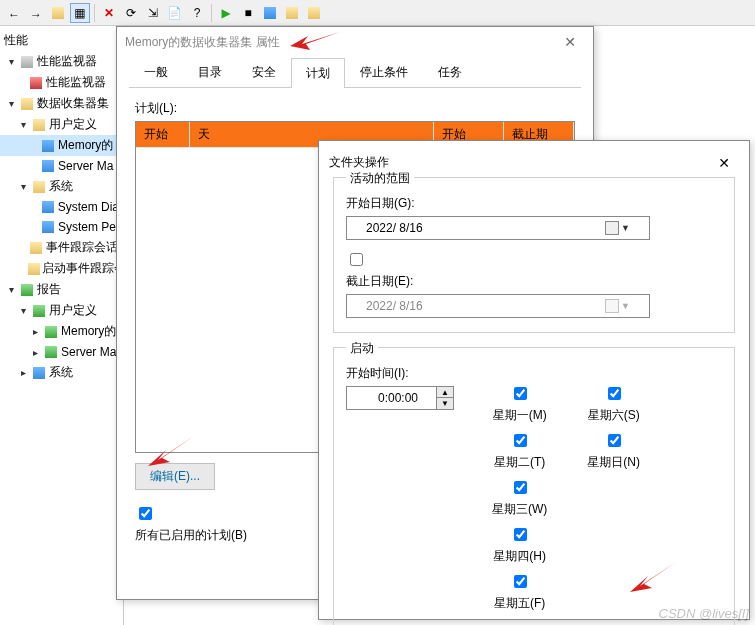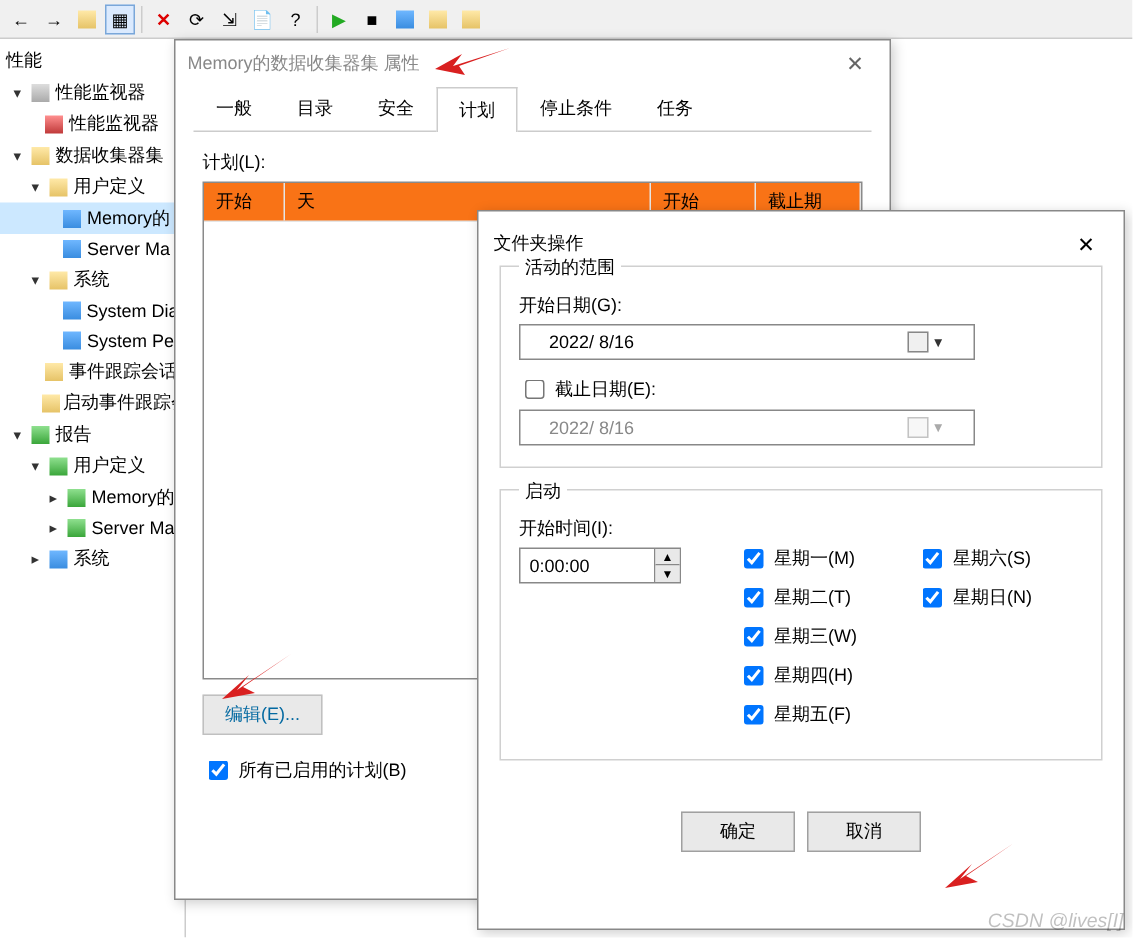--- a/index.html
+++ b/index.html
@@ -28,46 +28,46 @@
 .listview { border: 1px solid #8a8a8a; height: 332px; background: #fff; }
 .lv-header { display: flex; background: #f97316; border-bottom: 1px solid #e5e5e5; }
 .lv-col { padding: 4px 8px; border-right: 1px solid #e5e5e5; }
 .lv-col.c1 { width: 54px; }
 .lv-col.c2 { flex: 1; }
 .lv-col.c3 { width: 70px; }
 .lv-col.c4 { width: 70px; }
 .btn-row { margin-top: 10px; display: flex; gap: 6px; }
 .btn { border: 1px solid #a0a0a0; background: #e9e9e9; padding: 4px 14px; min-width: 76px; text-align: center; }
 .btn.disabled { color: #0369a1; background: #e9e9e9; border-color: #c0c0c0; }
-.chkrow { margin-top: 14px; display: flex; align-items: center; gap: 4px; }
+.chkrow { margin-top: 14px; display: flex; align-items: flex-start; gap: 4px; flex-direction: column; }
 .chkrow input { width: 13px; height: 13px; }
 
 .dialog2 { position: absolute; left: 318px; top: 140px; width: 432px; height: 480px; background: #fff; border: 1px solid #888; box-shadow: 2px 2px 8px rgba(0,0,0,0.2); }
 .dialog2 .titlebar2 { height: 30px; display: flex; align-items: flex-end; padding: 0 10px; }
 .dialog2 .titlebar2 .title { flex: 1; }
 .dialog2 .closebtn2 { width: 30px; text-align: center; font-size: 14px; }
 .d2-body { padding: 6px 14px 10px 14px; }
 .group { border: 1px solid #d0d0d0; padding: 10px 12px 14px 12px; margin-bottom: 14px; }
 .group-title { position: relative; top: -18px; background: #fff; display: inline-block; padding: 0 4px; }
 .grp-inner { margin-top: -10px; }
 .field-lbl { margin-bottom: 4px; }
 .date-input { display: flex; align-items: center; border: 1px solid #888; background: #fff; height: 24px; padding: 0 19px; width: 304px; }
 .date-input.disabled { color: #888; }
 .date-input .val { flex: 1; }
 .date-cal { width: 14px; height: 14px; border: 1px solid #888; background: #f0f0f0; }
 .date-dd { margin-left: 2px; font-size: 9px; color: #333; }
 .spacer { height: 10px; }
-.time-input { display: flex; align-items: center; border: 1px solid #888; height: 24px; width: 108px; }
+.time-input { display: flex; align-items: center; border: 1px solid #888; height: 24px; width: 108px; padding-left: 25px; }
 .time-input .val { flex: 1; padding: 0 6px; }
 .spin { display: flex; flex-direction: column; border-left: 1px solid #888; }
 .spin div { width: 16px; height: 11px; font-size: 8px; text-align: center; line-height: 11px; background: #e9e9e9; border-bottom: 1px solid #888; }
 .spin div:last-child { border-bottom: none; }
 .days { display: flex; gap: 40px; margin-top: -26px; margin-left: 146px; }
 .days-col { display: flex; flex-direction: column; gap: 7px; }
-.day { display: flex; align-items: center; gap: 4px; }
+.day { display: flex; align-items: center; gap: 4px; flex-direction: column; }
 .day input { width: 13px; height: 13px; }
 .d2-foot { display: flex; justify-content: center; gap: 8px; padding: 10px 25px; }
 .d2-foot .btn { min-width: 76px; }
 
 .arrow { position: absolute; pointer-events: none; }
 .watermark { position: absolute; right: 6px; bottom: 4px; color: rgba(0,0,0,0.25); font-size: 13px; font-style: italic; }
 
 
 .sq { width: 12px; height: 12px; display: inline-block; }
 .sq.blue { background: linear-gradient(#6fb7ff,#3a8de0); }

